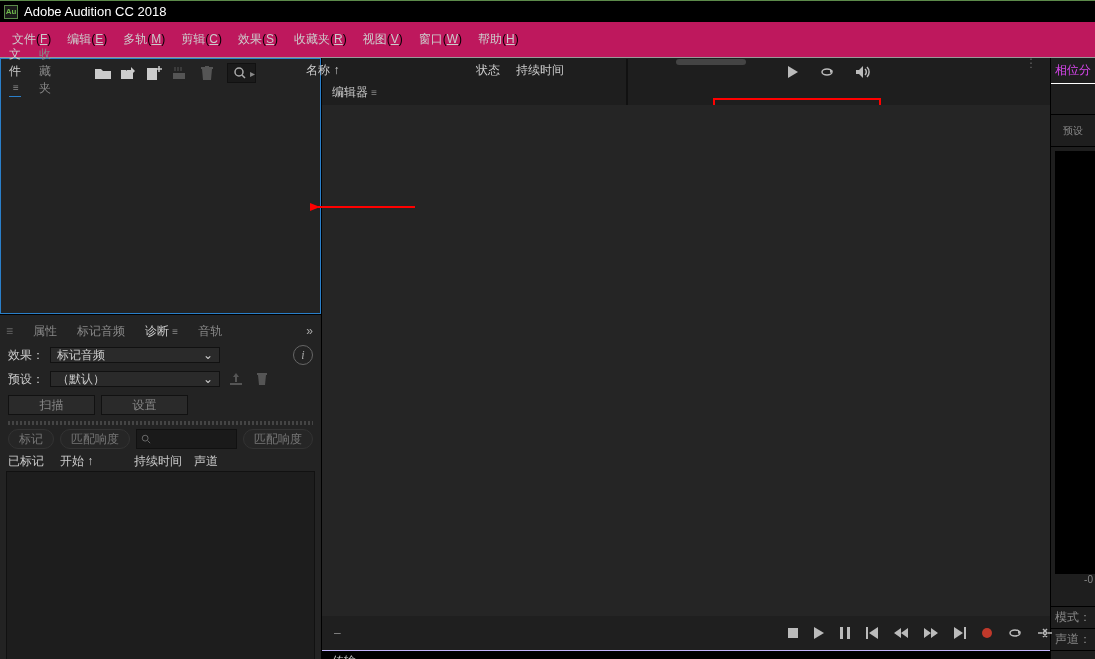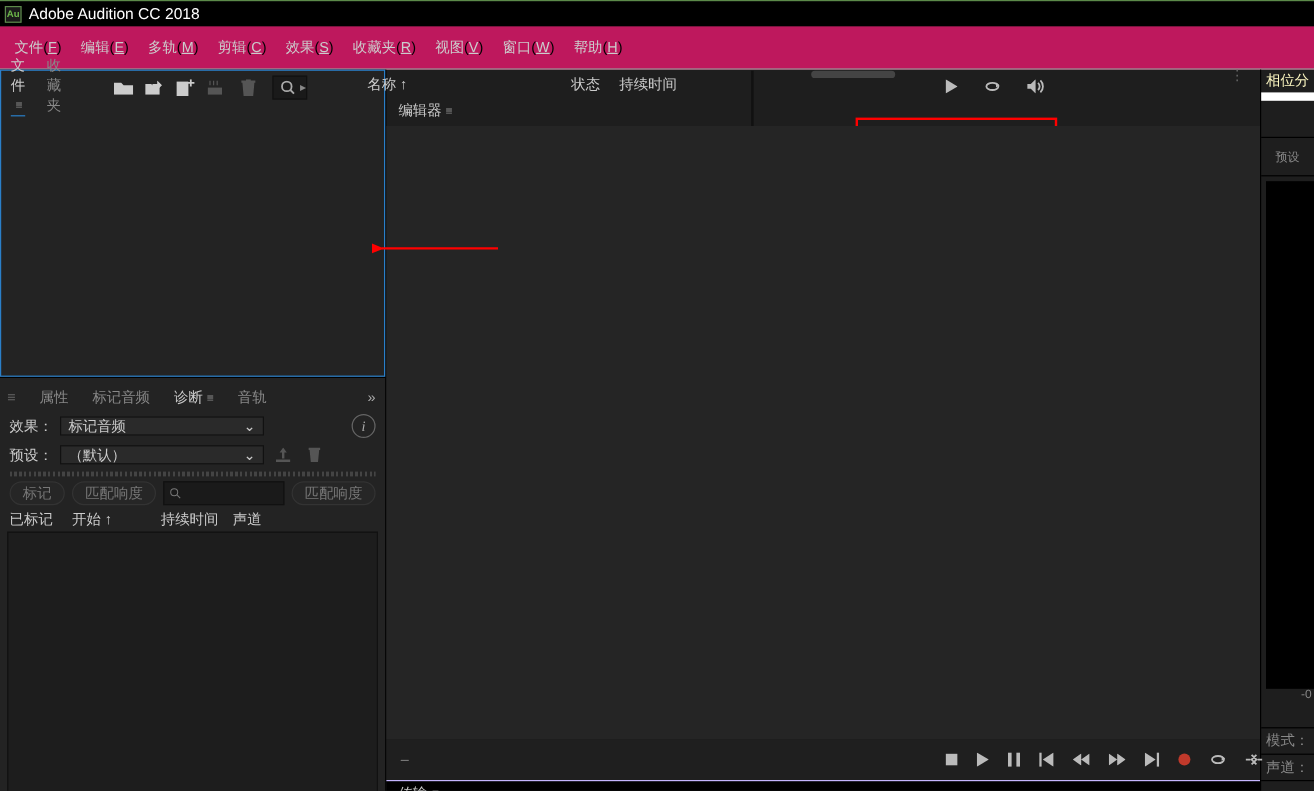--- a/index.html
+++ b/index.html
@@ -66,21 +66,21 @@
 .editor-header { height:26px; display:flex; align-items:center; padding-left:10px; color:#ccc;margin-top:21px; }
 .ed-opts { position:absolute; right:54px; top:56px; width:20px; height:12px; display:flex; flex-direction:column; align-items:center; color:#666; }
 .editor-body { flex:1; background:#252525; position:relative; }
 .editor-bottom { height:34px; background:#1f1f1f; display:flex; align-items:center; position:relative; }
 .dash { position:absolute; left:12px; color:#888; }
 .transport { position:absolute; left:466px; display:flex; align-items:center; gap:16px; }
 .transport .rec { width:10px; height:10px; border-radius:50%; background:#c0392b; }
 .transport-label-row { height:22px; background:#000000; border-top:1px solid #c4b5fd; display:flex; align-items:center; padding-left:10px; }
 
 
-.right-top { height:26px; display:flex; align-items:center; justify-content:center; color:#fef9c3; border-bottom:7px solid #ffffff;font-family:Liberation Mono, monospace; }
+.right-top { height:26px; display:flex; align-items:center; justify-content:center; color:#d946ef; border-bottom:1px solid #ffffff;font-family:Liberation Mono, monospace; }
 .right-preset { height:33px; writing-mode:horizontal-tb; display:flex; align-items:center; justify-content:center; color:#888; font-size:10px; border-top:1px solid #000; border-bottom:1px solid #000; }
 .right-black { flex:1; background:#000; margin:4px 0 0 4px; }
 .right-scale { height:18px; text-align:right; padding-right:2px; color:#888; font-size:10px; }
 .right-lbl { height:22px; display:flex; align-items:center; padding-left:4px; color:#888; border-top:1px solid #000; }
 
 
 .arrow { position:absolute; left:310px; top:192px; pointer-events:none; }
 
 svg { display:block; }
 </style>
@@ -208,20 +208,24 @@
         <div class="tb-btn disabled">
             <svg width="12" height="12" viewBox="0 0 12 12">
               <path fill="#555" d="M6 0l3 4H7v5H5V4H3z M0 10h12v2H0z"></path>
             </svg>
           </div>
         <div class="tb-btn disabled">
             <svg width="10" height="12" viewBox="0 0 10 12">
               <path fill="#555" d="M1 2h8l-1 10H2zM0 0h10v2H0z"></path>
             </svg>
           </div>
+      </div>
+      <div class="btn-row">
+        <div class="btn-wide">扫描</div>
+        <div class="btn-wide">设置</div>
       </div>
       <div class="sep"></div>
       <div class="mark-row">
         <div class="pill">标记</div>
         <div class="pill">匹配响度</div>
         <div class="mark-search">
             <svg width="10" height="10" viewBox="0 0 12 12">
               <circle cx="5" cy="5" r="3.5" fill="none" stroke="#777"></circle>
               <path stroke="#777" d="M8 8l3 3"></path>
             </svg>

